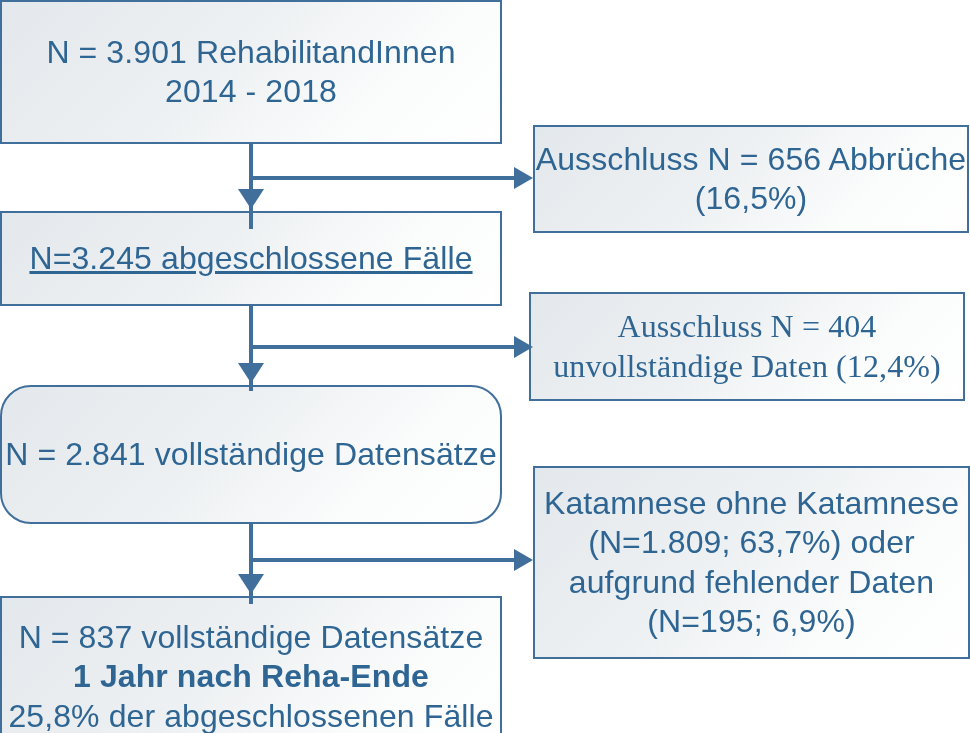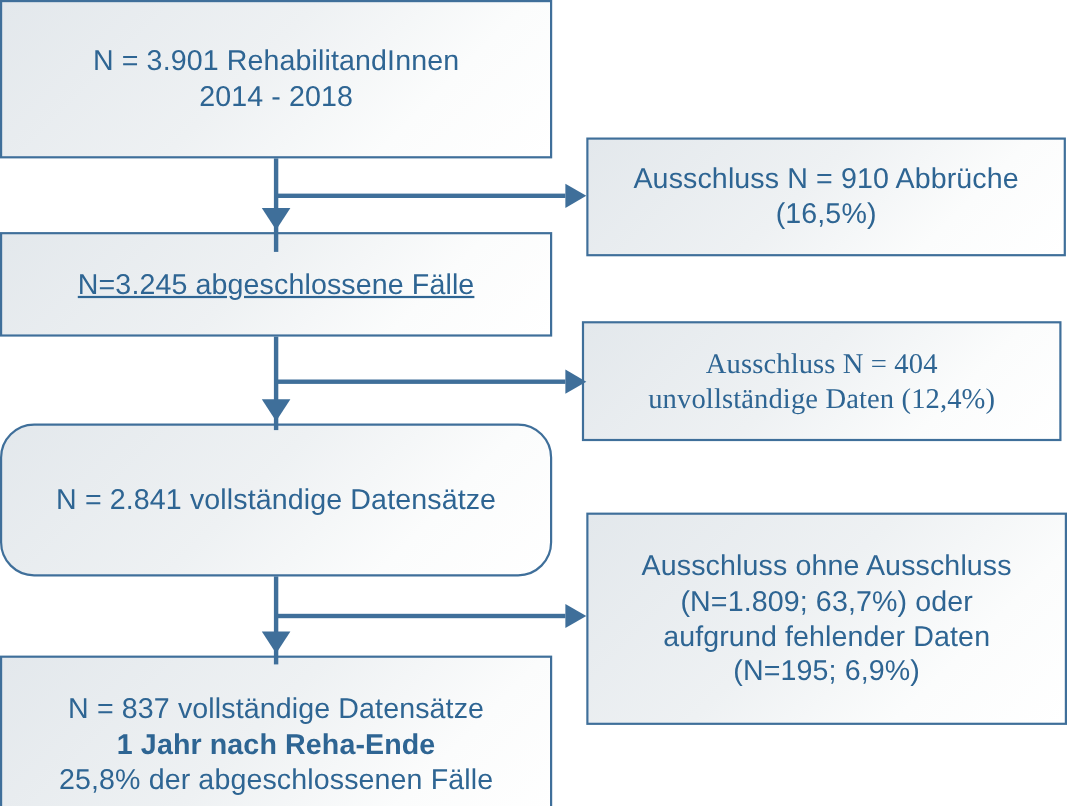--- a/index.html
+++ b/index.html
@@ -24,21 +24,21 @@
     position: absolute;
     box-sizing: border-box;
     border: 2px solid #3f6f9a;
     background: linear-gradient(135deg, #e3e8ec 0%, #eef1f3 45%, #fbfcfc 75%, #ffffff 100%);
     display: flex;
     flex-direction: column;
     align-items: center;
     justify-content: center;
     text-align: center;
     color: #2e6593;
-    font-size: 26px;
+    font-size: 32px;
     line-height: 1.22;
     letter-spacing: 0.1px;
     padding: 2px 8px;
   }
   .fbox .ln { display: block; white-space: nowrap; }
   .fbox .ln.bold { font-weight: bold; }
 
   
   #box-main-1 { left: 0px;   top: 0px;   width: 502px; height: 144px; }
   #box-main-2 { left: 0px;   top: 211px; width: 502px; height: 95px; text-decoration: underline;  }
@@ -116,31 +116,31 @@
     <span class="ln">N = 2.841 vollständige Datensätze</span>
   </div>
 
   <div class="fbox" id="box-main-4">
     <span class="ln">N = 837 vollständige Datensätze</span>
     <span class="ln bold">1 Jahr nach Reha-Ende</span>
     <span class="ln">25,8% der abgeschlossenen Fälle</span>
   </div>
 
   <div class="fbox" id="box-excl-1">
-    <span class="ln">Ausschluss N = 910 Abbrüche</span>
+    <span class="ln">Ausschluss N = 656 Abbrüche</span>
     <span class="ln">(16,5%)</span>
   </div>
 
   <div class="fbox" id="box-excl-2">
     <span class="ln">Ausschluss N = 404</span>
     <span class="ln">unvollständige Daten (12,4%)</span>
   </div>
 
   <div class="fbox" id="box-excl-3">
-    <span class="ln">Ausschluss ohne Ausschluss</span>
+    <span class="ln">Katamnese ohne Katamnese</span>
     <span class="ln">(N=1.809; 63,7%) oder</span>
     <span class="ln">aufgrund fehlender Daten</span>
     <span class="ln">(N=195; 6,9%)</span>
   </div>
 
   <div class="conn">
     <div class="vline" id="conn1-v"></div>
     <div class="hline" id="conn1-h"></div>
     <div class="arrow-down" id="conn1-down"></div>
     <div class="arrow-right" id="conn1-r"></div>

